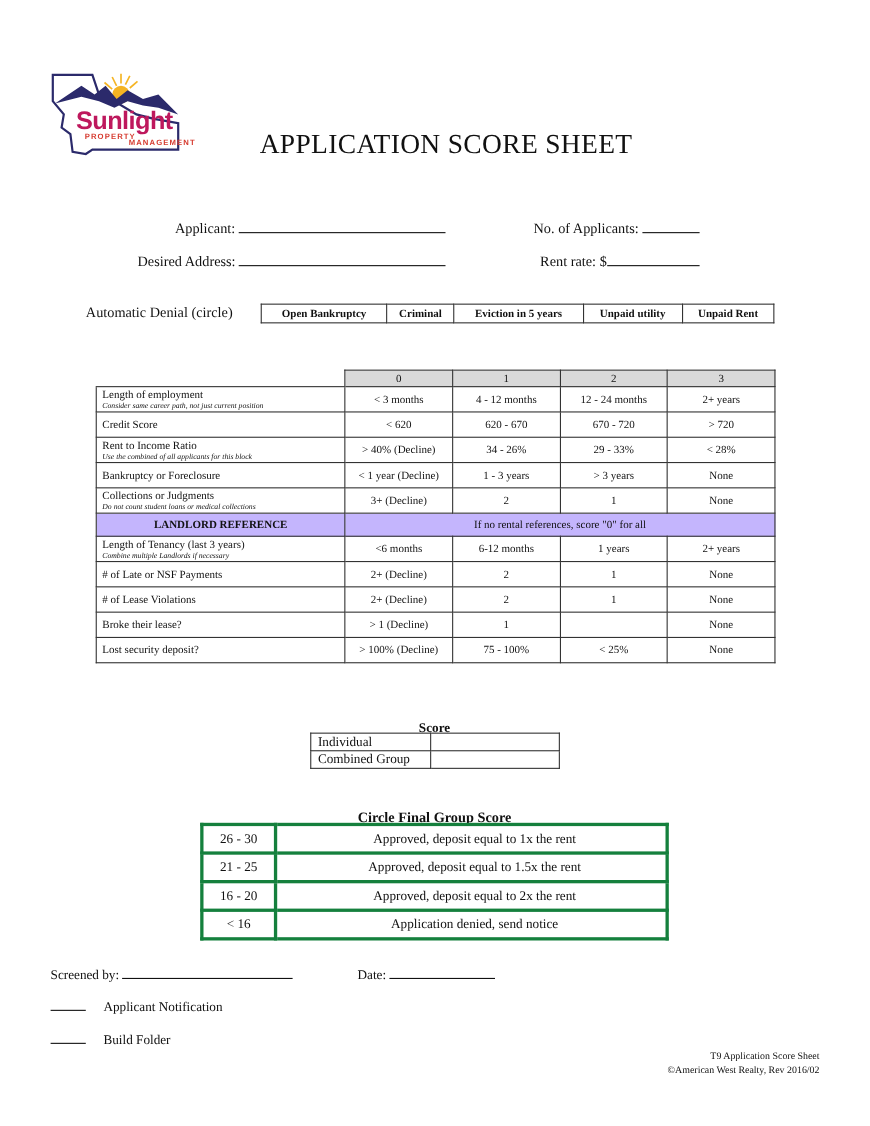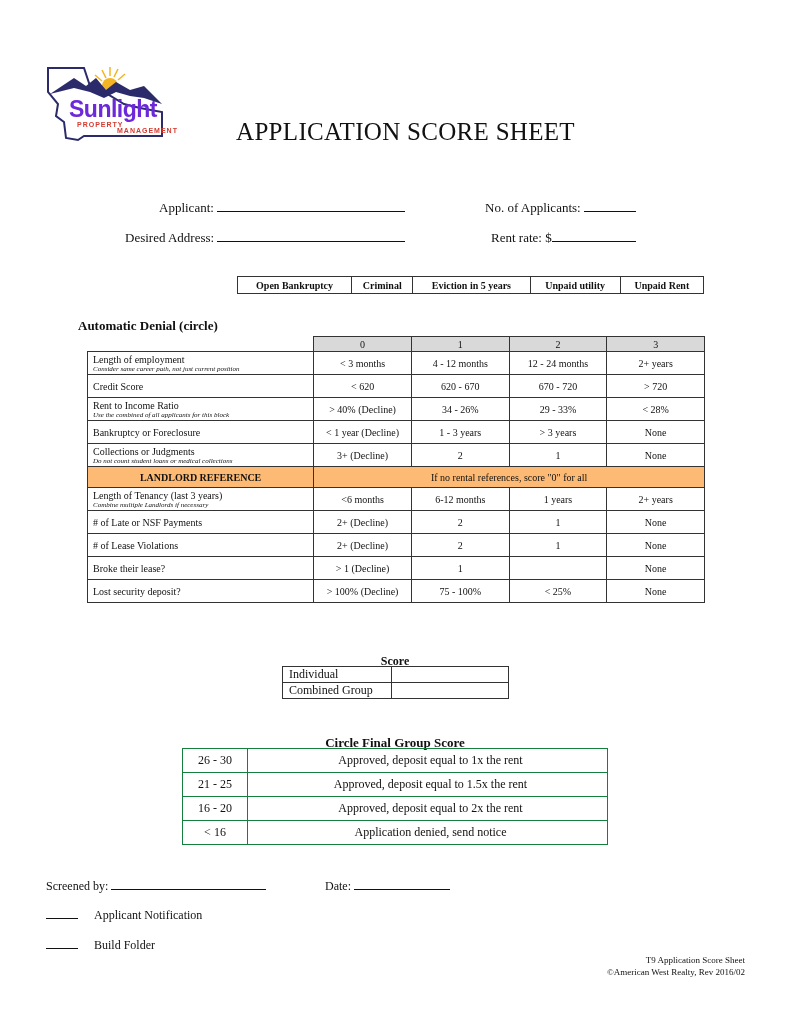--- a/index.html
+++ b/index.html
@@ -1,52 +1,52 @@
 <!DOCTYPE html>
 <html><head>
 <meta charset="utf-8">
 <style>
   html, body { margin: 0; padding: 0; background: #ffffff; }
   body { width: 791px; height: 1024px; position: relative; font-family: "Liberation Serif", "DejaVu Serif", serif; color: #111; overflow: hidden; }
   .abs { position: absolute; }
   
   .logo { left: 44px; top: 64px; width: 140px; height: 80px; }
-  .logo-sun-text { position: absolute; left: 25px; top: 32px; font-family: "Liberation Sans", "DejaVu Sans", sans-serif; font-weight: bold; font-size: 23px; color: #6d28d9; letter-spacing: -0.5px; }
+  .logo-sun-text { position: absolute; left: 25px; top: 32px; font-family: "Liberation Sans", "DejaVu Sans", sans-serif; font-weight: bold; font-size: 23px; color: #be185d; letter-spacing: -0.5px; }
   .logo-prop { position: absolute; left: 33px; top: 57px; font-family: "Liberation Sans", "DejaVu Sans", sans-serif; font-weight: bold; font-size: 7px; color: #d63a2f; letter-spacing: 1px; }
   .logo-mgmt { position: absolute; left: 73px; top: 63px; font-family: "Liberation Sans", "DejaVu Sans", sans-serif; font-weight: bold; font-size: 7px; color: #d63a2f; letter-spacing: 1px; }
   
   .title { left: 0; width: 811px; top: 118px; text-align: center; font-size: 25px; letter-spacing: 0.3px; }
   
   .field { font-size: 13px; white-space: nowrap; }
   .blank { display: inline-block; border-bottom: 1px solid #111; height: 12px; vertical-align: baseline; }
   
-  .ad-label { left: 78px; top: 276px; font-size: 13px; font-weight: bold; margin-top: 42px; }
+  .ad-label { left: 78px; top: 276px; font-size: 13px; font-weight: normal; }
   table { border-collapse: collapse; }
   .ad-table { position: absolute; left: 237px; top: 276px; width: 467px; }
   .ad-table td { border: 1px solid #333; font-size: 10px; text-align: center; height: 16px; padding: 0 2px; font-weight: bold; }
   
   .main-table { position: absolute; left: 87px; top: 336px; width: 618px; }
   .main-table td { border: 1px solid #333; font-size: 10px; text-align: center; height: 22px; padding: 0 3px; }
   .main-table tr.hdr td { height: 14px; background: #d9d9d9; }
   .main-table tr.hdr td.blank-corner { background: transparent; border: none; border-bottom: 1px solid #333; }
   .main-table td.crit { text-align: left; width: 218px; padding-left: 5px; }
   .main-table td.col { width: 91px; }
   .crit-main { display: block; font-size: 10px; line-height: 11px; }
   .crit-sub { display: block; font-size: 7px; font-style: italic; line-height: 8px; }
-  .main-table tr.section td { background: #fdba74; height: 20px; }
+  .main-table tr.section td { background: #c4b5fd; height: 20px; }
   .main-table tr.section td.sec-title { font-weight: bold; }
   
   .score-title { left: 280px; width: 230px; top: 654px; text-align: center; font-size: 12px; font-weight: bold; }
   .score-table { position: absolute; left: 282px; top: 666px; width: 227px; }
   .score-table td { border: 1px solid #333; font-size: 12px; height: 14px; padding: 0 6px; text-align: left; }
   .score-table td.val { width: 104px; }
   
   .fgs-title { left: 182px; width: 426px; top: 735px; text-align: center; font-size: 13px; font-weight: bold; }
   .fgs-table { position: absolute; left: 182px; top: 748px; width: 426px; }
-  .fgs-table td { border: 1px solid #15803d; font-size: 12px; height: 21px; }
+  .fgs-table td { border: 3px solid #15803d; font-size: 12px; height: 21px; }
   .fgs-table td.range { width: 62px; text-align: center; }
   .fgs-table td.desc { padding-left: 7px; text-align: center; }
   
   .foot { font-size: 12px; white-space: nowrap; }
   .footer-ref { right: 46px; text-align: right; font-size: 9px; line-height: 12px; }
 </style>
 </head>
 <body>
 
 <div class="abs logo">

